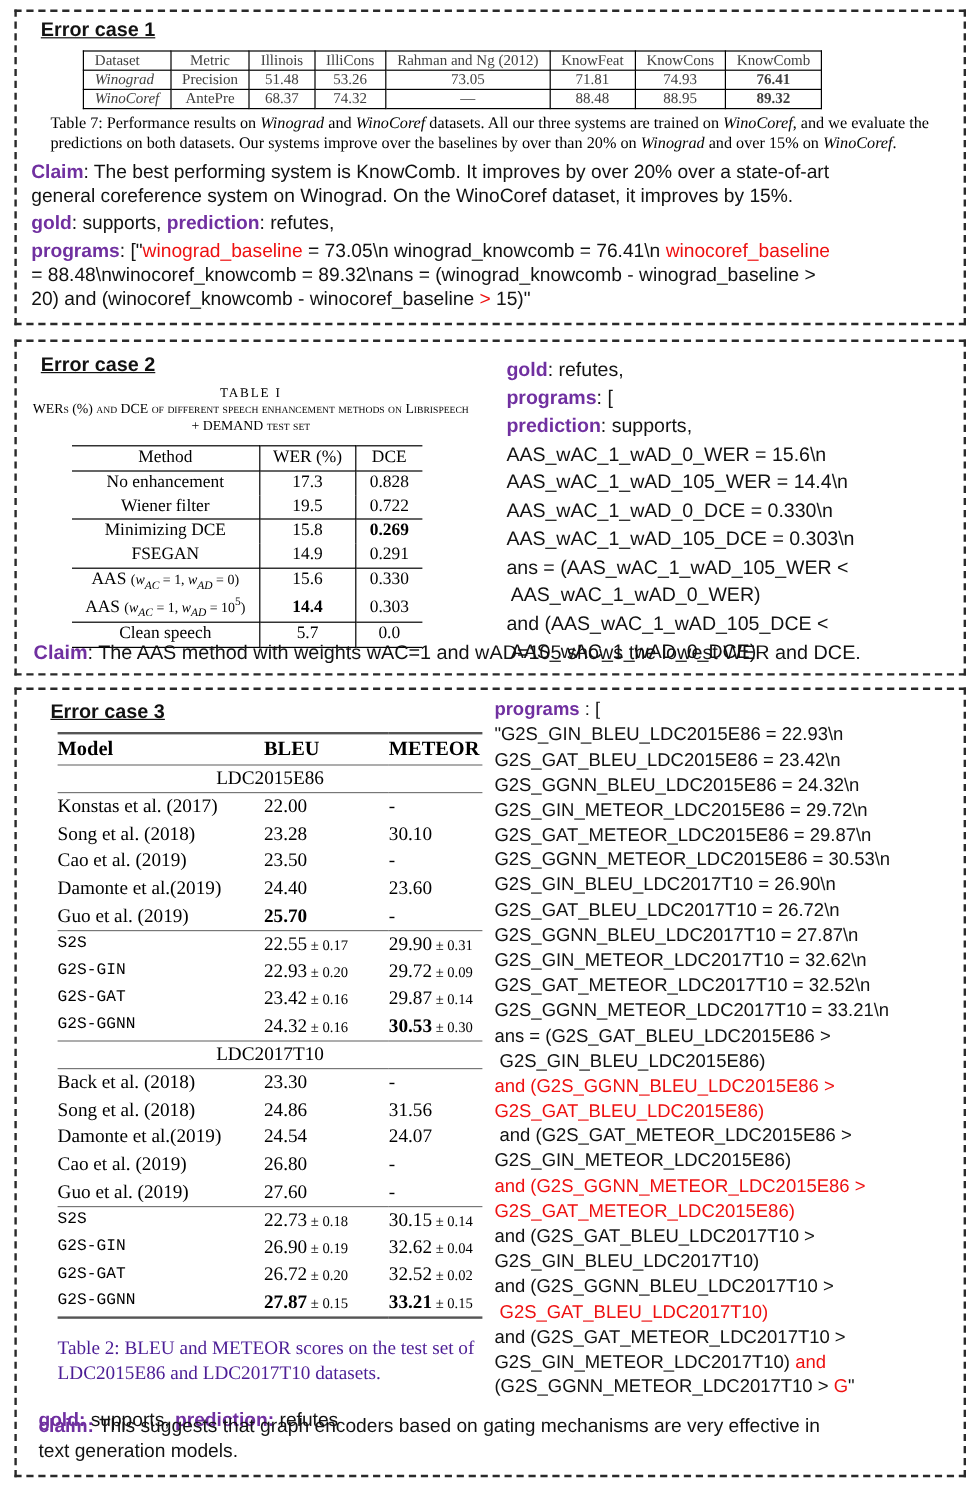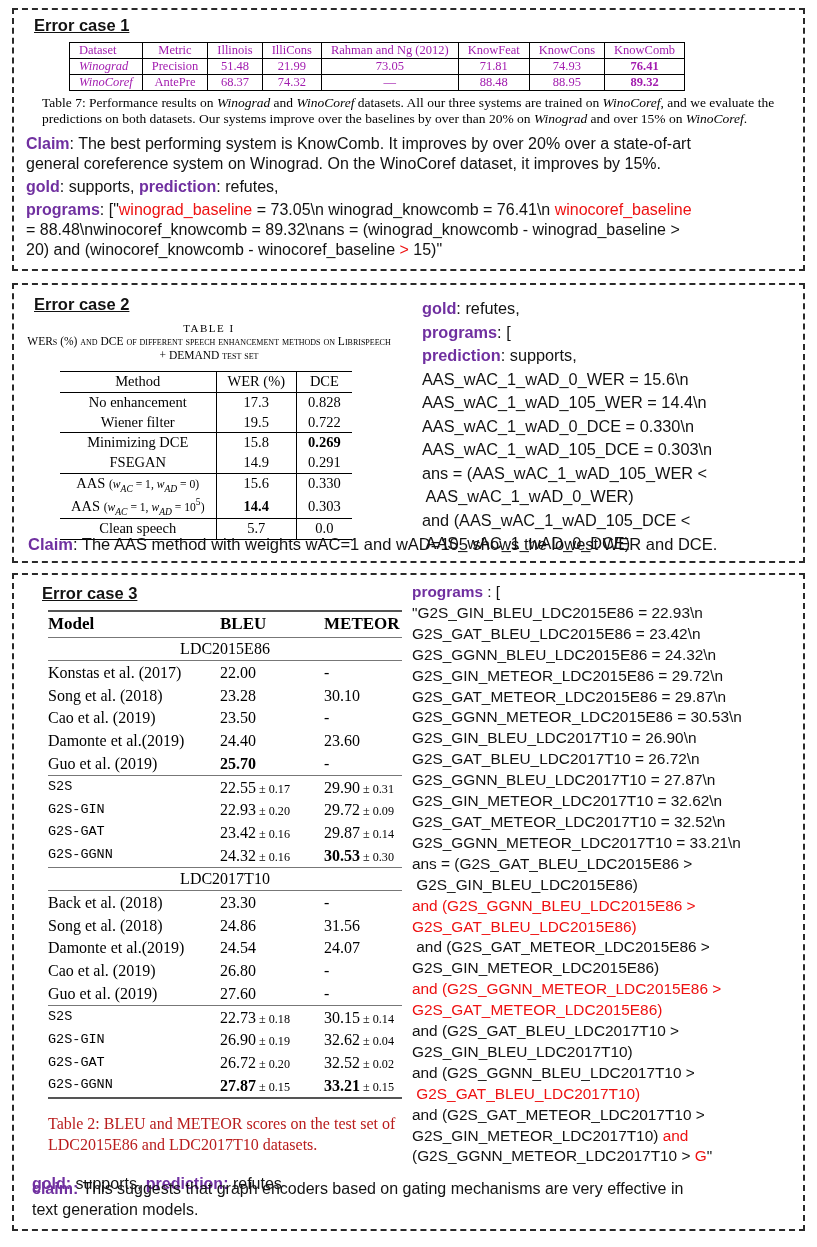--- a/index.html
+++ b/index.html
@@ -7,21 +7,21 @@
           font-family:"Liberation Sans",sans-serif;color:#121212;}
   .box{position:absolute;left:12px;width:793px;border:2px dashed #2a2a2a;box-sizing:border-box;background:#fff;}
   #box1{top:8px;height:263px;}
   #box2{top:283px;height:280px;}
   #box3{top:573px;height:658px;}
   .case-title{font-weight:bold;font-size:16.5px;text-decoration:underline;}
   .mono{font-family:"Liberation Mono",monospace;font-size:13.5px;}
 
   
   #box1 .case-title{margin:6px 0 0 20px;}
-  #t1{border-collapse:collapse;font:12.5px/1.2 "Liberation Serif",serif;margin:7px 0 0 55px;color:#a21caf;}
+  #t1{border-collapse:collapse;font:12.5px/1.2 "Liberation Serif",serif;margin:7px 0 0 55px;color:#404040;}
   #t1 th,#t1 td{border:1px solid #000;padding:0 9px;text-align:center;font-weight:normal;height:15px;}
   #t1 th:first-child,#t1 td:first-child{text-align:left;}
   .cap1{font:13.5px/1.18 "Liberation Serif",serif;color:#000;margin:4px 28px 0 28px;}
   .claim1{font-size:16px;line-height:20px;margin:7px 8px 0 12px;}
   .gold1{font-size:16px;line-height:19px;margin:3px 0 0 12px;}
   .prog1{font-size:16px;line-height:20px;margin:4px 6px 0 12px;}
 
   
   .c2-left{position:absolute;left:0;top:8px;width:402px;}
   #box2 .case-title{margin:2px 0 0 20px;}
@@ -42,21 +42,21 @@
   .c3-left{position:absolute;left:0;top:8px;width:396px;}
   #box3 .case-title{margin:1px 0 0 28px;}
   #t3{border-collapse:collapse;font:16px/1.22 "Liberation Serif",serif;color:#000;margin:7px 0 0 34px;width:354px;table-layout:fixed;}
   #t3 th{font-size:17px;text-align:left;border-top:2px solid #555;border-bottom:1px solid #777;padding:2px 0;}
   #t3 th:nth-child(1){width:172px;}
   #t3 th:nth-child(2){width:104px;}
   #t3 td{padding:1.6px 0;text-align:left;}
   #t3 tr.section td{text-align:center;border-top:1px solid #777;border-bottom:1px solid #777;margin-top:20px;}
   #t3 tr.rt td{border-top:1px solid #777;}
   #t3 tbody tr:last-child td{border-bottom:2px solid #555;}
-  .cap3{font:16px/1.3 "Liberation Serif",serif;color:#b91c1c;margin:15px 0 16px 34px;width:350px;}
+  .cap3{font:16px/1.3 "Liberation Serif",serif;color:#4c1d95;margin:15px 0 16px 34px;width:350px;}
   .gold3{font-size:16px;margin:20px 0 0 18px;}
   .c3-right{position:absolute;left:398px;top:7px;width:392px;font-size:15.4px;line-height:20.9px;}
   .c3-right div{white-space:pre;}
   .claim3{position:absolute;left:18px;bottom:9px;font-size:16px;line-height:21px;width:765px;}
 </style>
 </head>
 <body>
 
 <div id="canvas">
 
@@ -73,21 +73,21 @@
             <th>KnowFeat</th>
             <th>KnowCons</th>
             <th>KnowComb</th>
           </tr>
         </thead>
         <tbody>
           <tr>
             <td style="font-style: italic;">Winograd</td>
             <td>Precision</td>
             <td>51.48</td>
-            <td>21.99</td>
+            <td>53.26</td>
             <td>73.05</td>
             <td>71.81</td>
             <td>74.93</td>
             <td style="font-weight: 700;">76.41</td>
           </tr>
           <tr>
             <td style="font-style: italic;">WinoCoref</td>
             <td>AntePre</td>
             <td>68.37</td>
             <td>74.32</td>

